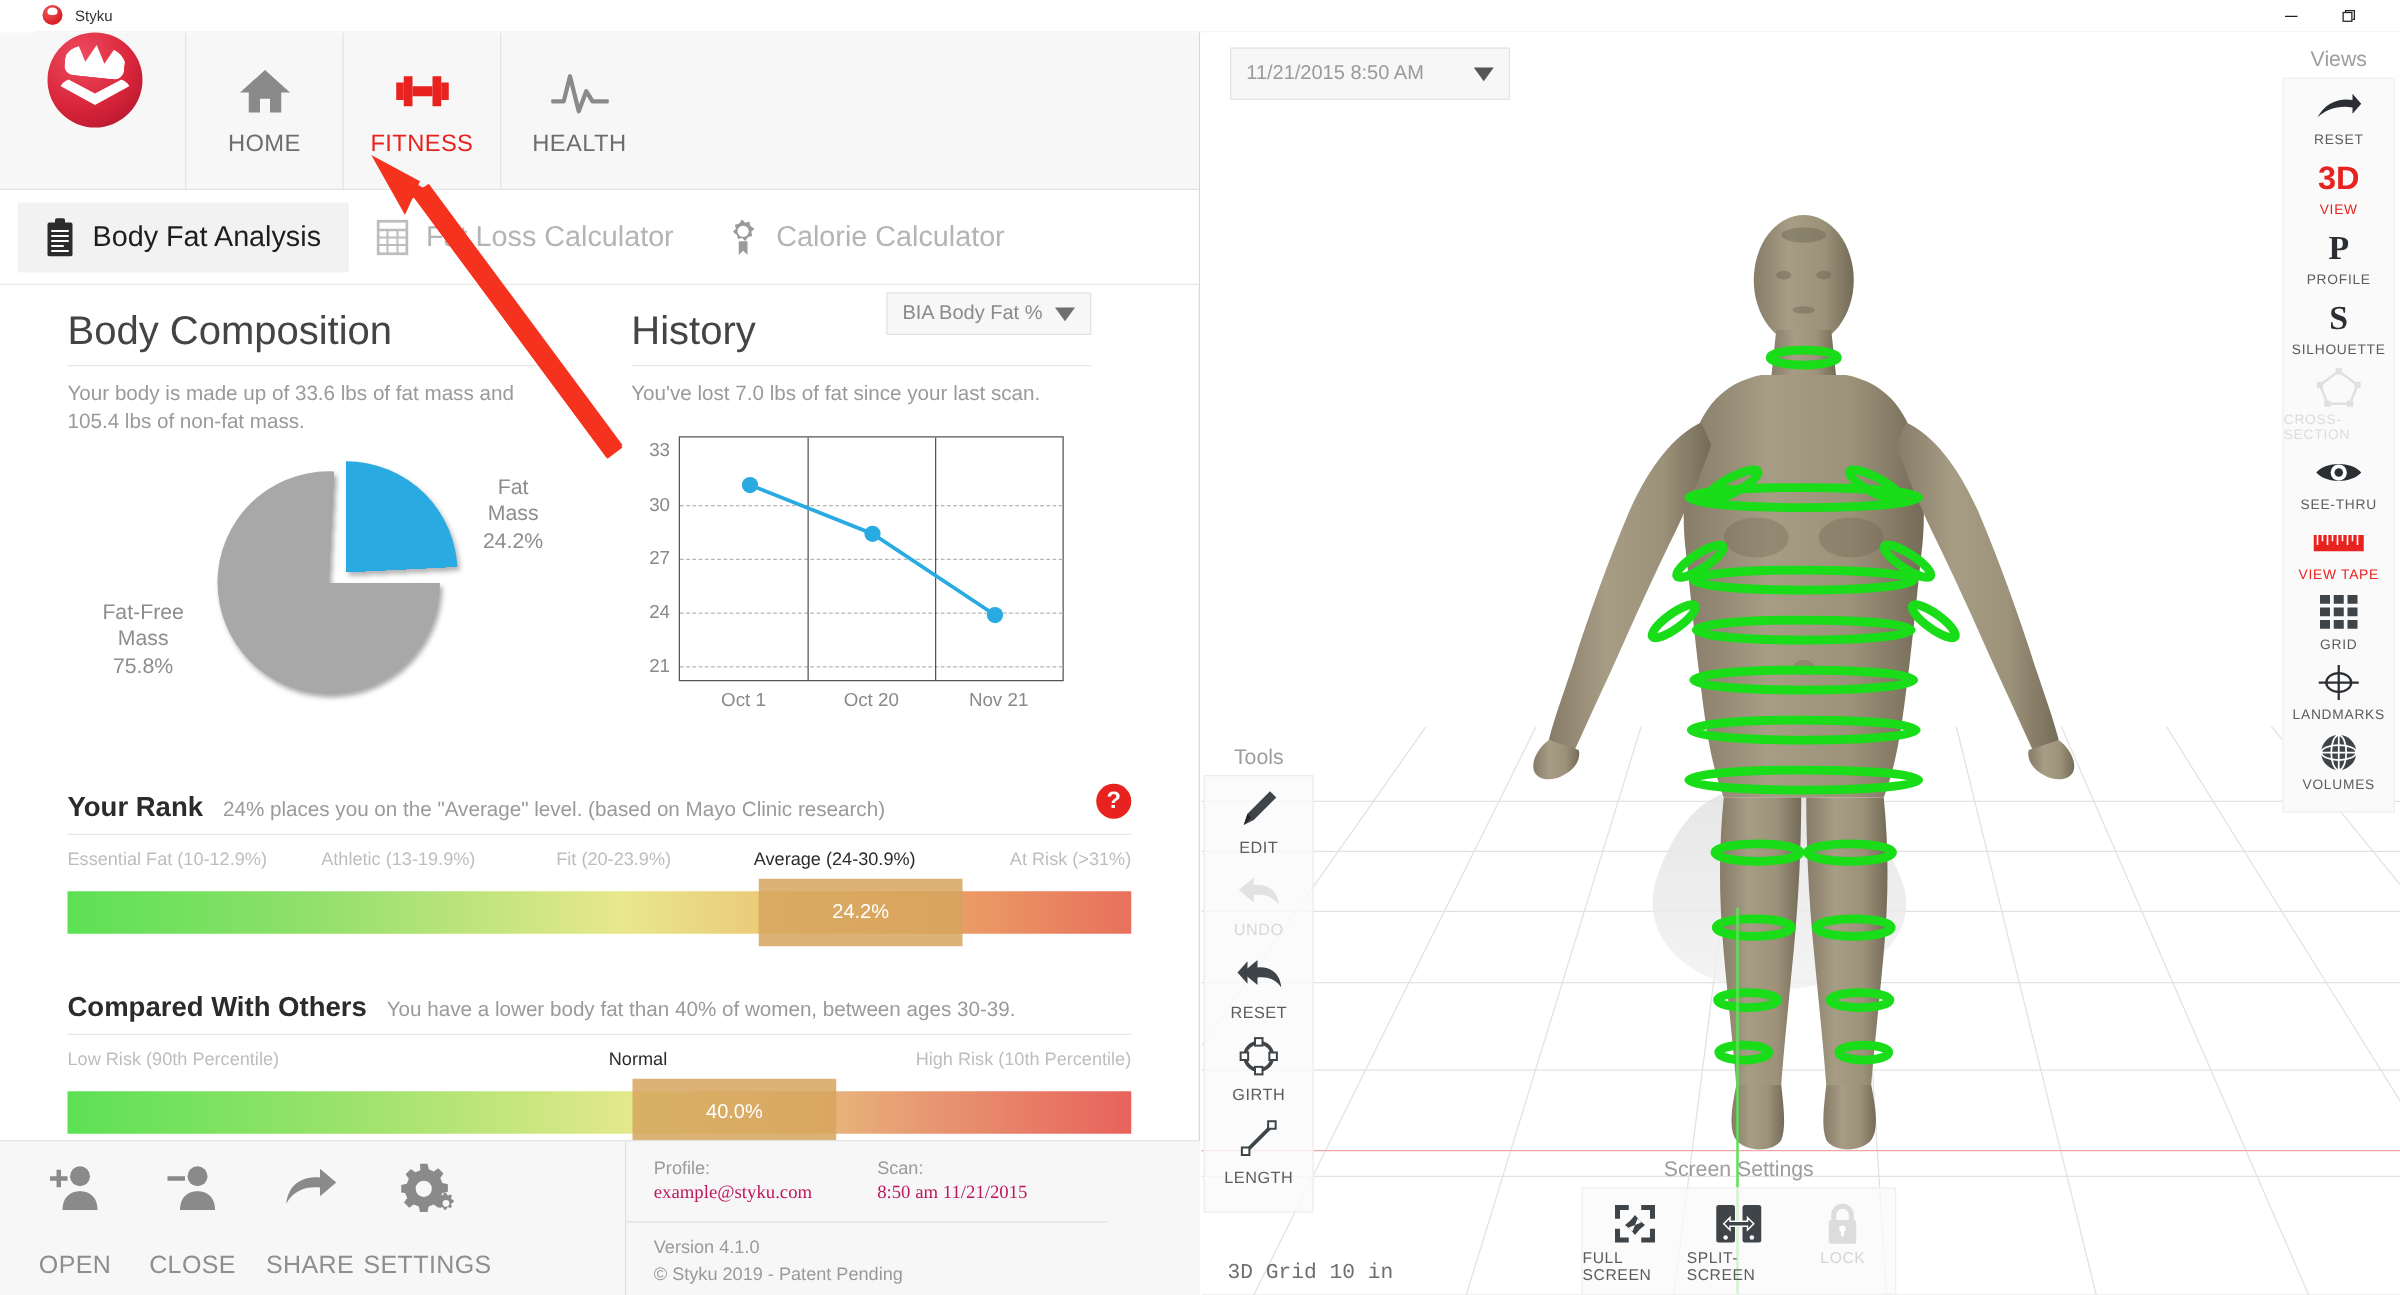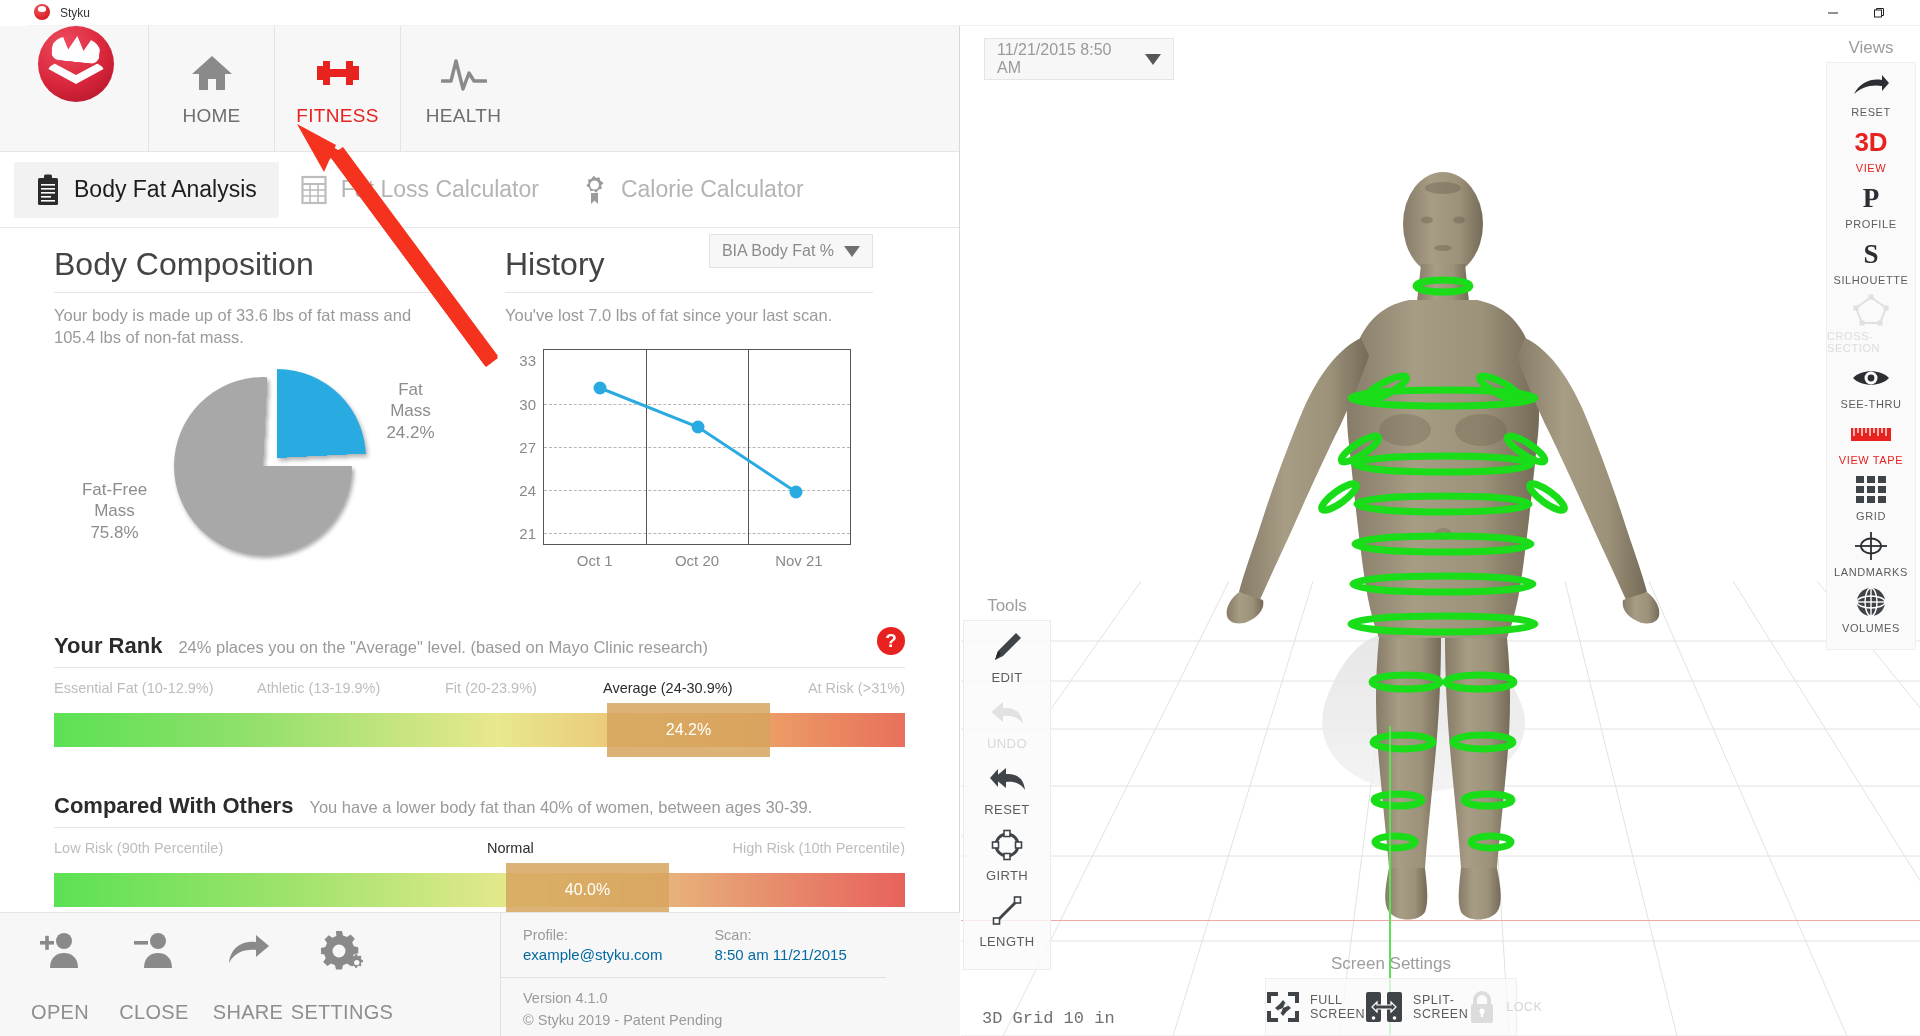--- a/index.html
+++ b/index.html
@@ -162,36 +162,36 @@
   }
   .foot-actions { display: flex; align-items: flex-start; padding: 14px 0 0 16px; gap: 6px; }
   .faction {
     width: 88px; display: flex; flex-direction: column; align-items: center; gap: 28px;
   }
   .faction .fi { height: 46px; display: flex; align-items: center; justify-content: center; }
   .faction .fl { font-size: 20px; color: #8e8e8e; letter-spacing: .3px; }
   .foot-info { margin-left: 114px; border-left: 1px solid #e0e0e0; padding: 14px 0 0 22px; width: 386px; }
   .fi-row { display: flex; gap: 52px; }
   .fi-k { font-size: 14.5px; color: #9a9a9a; }
-  .fi-v { font-size: 15px; color: #0369a1; margin-top: 3px; }
+  .fi-v { font-size: 15px; color: #be185d; margin-top: 3px; font-family: Liberation Serif, serif; }
   .fi-sep { border-top: 1px solid #e0e0e0; margin: 14px 0 10px -22px; }
   .fi-small { font-size: 14.5px; color: #9a9a9a; line-height: 1.5; }
 
   
   .right-panel {
     position: absolute; left: 961px; top: 26px; width: 959px; height: 1010px;
     background: #ffffff; overflow: hidden;
   }
   .floor { position: absolute; left: 0; top: 555px; width: 959px; height: 455px; overflow: hidden; }
   .floor svg { position: absolute; left: 0; top: 0; }
   .redline { position: absolute; left: 0; top: 894px; width: 959px; border-top: 1px solid #f3a6a6; }
   .greenline { position: absolute; left: 428px; top: 700px; width: 2px; height: 310px; background: #5ce154; }
 
   .datebox {
-    position: absolute; left: 23px; top: 12px; width: 190px; height: 42px;
+    position: absolute; left: 23px; top: 12px; width: 224px; height: 42px;
     background: #f7f7f7; border: 1px solid #e4e4e4;
     display: flex; align-items: center; padding: 0 12px; gap: 10px;
   }
   .datebox .dv { font-size: 16px; color: #9a9a9a; }
   .datebox .caret { margin-left: auto; border-top-color: #565656; }
 
   .grid-label { position: absolute; left: 21px; bottom: 8px; font-size: 17px; color: #6f6f6f; font-family: Liberation Mono, monospace; }
 
   
   .tools { position: absolute; left: 2px; top: 570px; width: 88px; }
@@ -209,21 +209,21 @@
   .view-item { display: flex; flex-direction: column; align-items: center; gap: 3px; margin-bottom: 7px; }
   .view-item .vi { height: 34px; display: flex; align-items: center; justify-content: center; }
   .view-item .vl { font-size: 11px; color: #5c5c5c; letter-spacing: .6px; }
   .view-item.active .vl { color: #e8221f; }
   .view-item.disabled .vl { color: #dcdcdc; }
 
   
   .screen-settings { position: absolute; left: 304px; bottom: 0; width: 252px; }
   .ss-title { text-align: center; font-size: 17px; color: #9d9d9d; margin-bottom: 4px; }
   .ss-body { background: rgba(250,250,250,.75); border: 1px solid #efefef; display: flex; padding: 8px 0 8px; }
-  .ss-item { flex: 1; display: flex; align-items: center; gap: 10px; }
+  .ss-item { flex: 1; display: flex; flex-direction: column; align-items: center; gap: 0; }
   .ss-item .si { height: 40px; display: flex; align-items: center; justify-content: center; }
   .ss-item .sl { font-size: 12.5px; color: #5c5c5c; letter-spacing: .5px; }
   .ss-item.disabled .sl { color: #d5d5d5; }
 
   
   .avatar { position: absolute; left: 232px; top: 126px; width: 500px; height: 790px; }
   .cursor-arrow { position: absolute; left: 0; top: 0; pointer-events: none; }
 </style>
 </head>
 <body>

